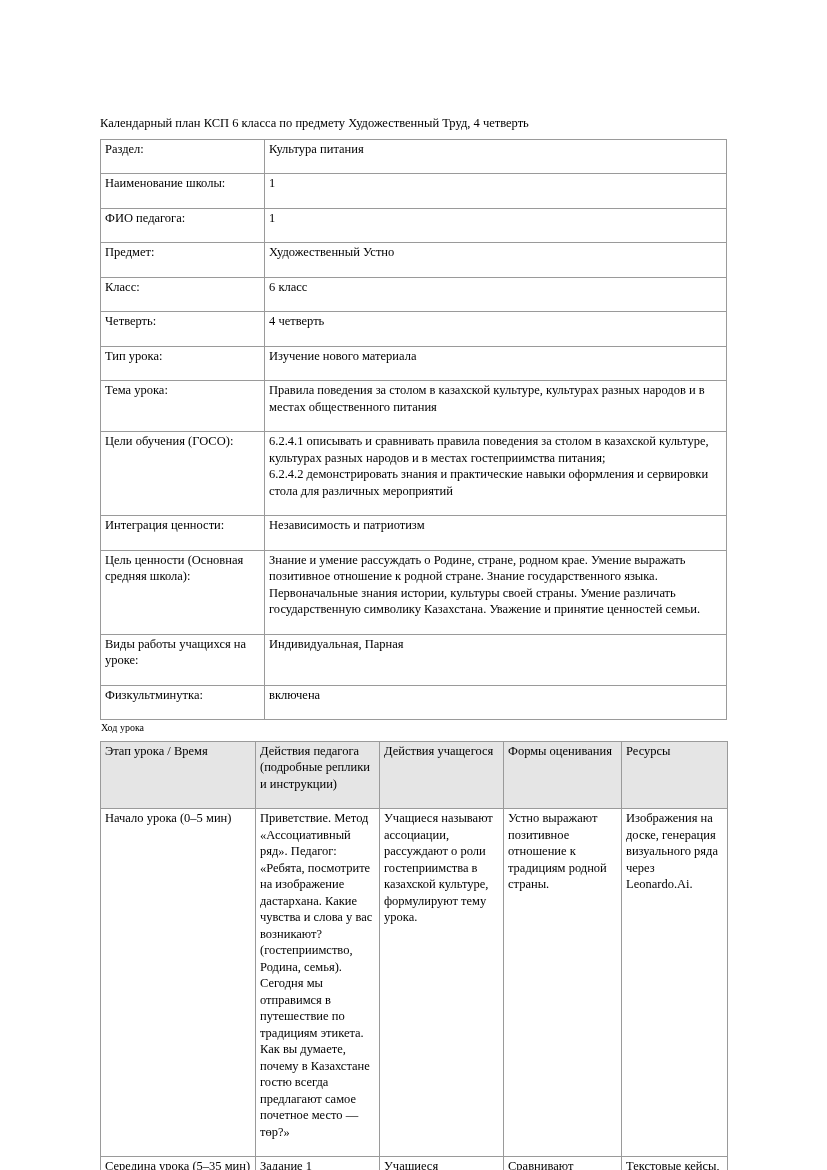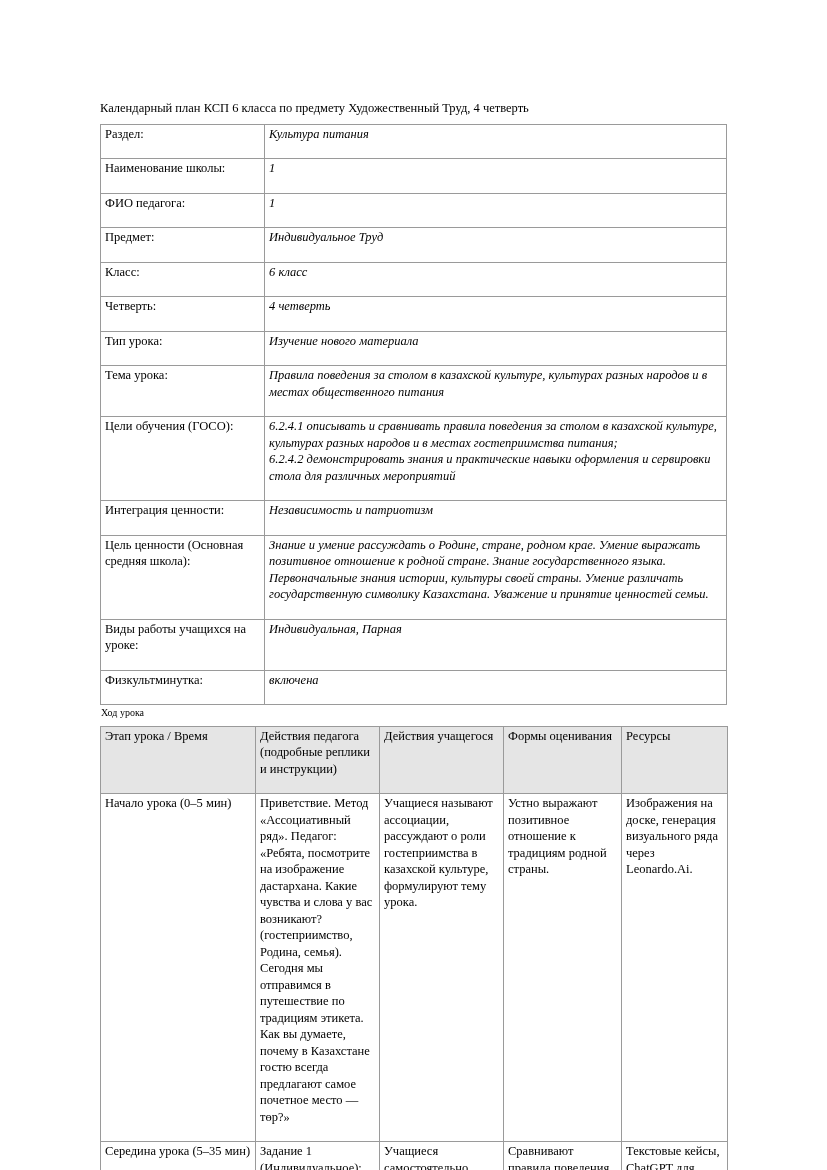--- a/index.html
+++ b/index.html
@@ -16,21 +16,21 @@
     height: 1170px;
     position: relative;
     background: #ffffff;
     box-sizing: border-box;
     padding: 100px 100px 0 100px;
     overflow: hidden;
   }
   .doc-title {
     font-size: 12.5px;
     line-height: 1.35;
-    margin: 0 0 7px 0;
+    margin: 15px 0 7px 0;
   }
   table {
     border-collapse: collapse;
     width: 627px;
     table-layout: fixed;
   }
   td, th {
     border: 1px solid #9a9a9a;
     vertical-align: top;
     padding: 1px 4px 16px 4px;
@@ -51,21 +51,20 @@
     background: #e5e5e5;
     vertical-align: top;
   }
   .flow-table col.c1 { width: 155px; }
   .flow-table col.c2 { width: 124px; }
   .flow-table col.c3 { width: 124px; }
   .flow-table col.c4 { width: 118px; }
   .flow-table col.c5 { width: 106px; }
   .cell-multiline {
     white-space: pre-line;
-    font-style: italic;
   }
 </style>
 </head>
 <body>
 
 <div class="page">
 
   <div class="doc-title">Календарный план КСП 6 класса по предмету Художественный Труд, 4 четверть</div>
 
   <table class="info-table">
@@ -77,21 +76,21 @@
       <tr>
         <td class="label">Наименование школы:</td>
         <td class="cell-multiline">1</td>
       </tr>
       <tr>
         <td class="label">ФИО педагога:</td>
         <td class="cell-multiline">1</td>
       </tr>
       <tr>
         <td class="label">Предмет:</td>
-        <td class="cell-multiline">Индивидуальное Труд</td>
+        <td class="cell-multiline">Художественный Устно</td>
       </tr>
       <tr>
         <td class="label">Класс:</td>
         <td class="cell-multiline">6 класс</td>
       </tr>
       <tr>
         <td class="label">Четверть:</td>
         <td class="cell-multiline">4 четверть</td>
       </tr>
       <tr>

